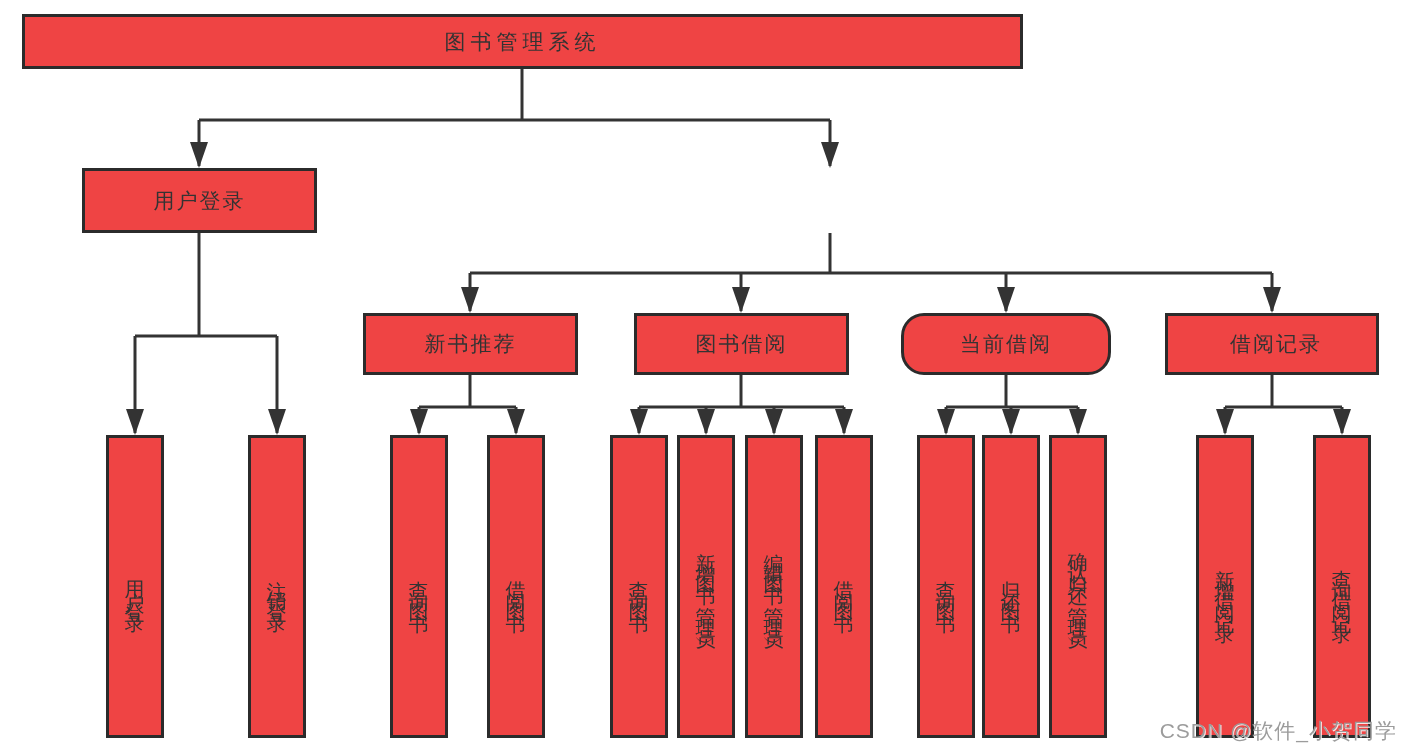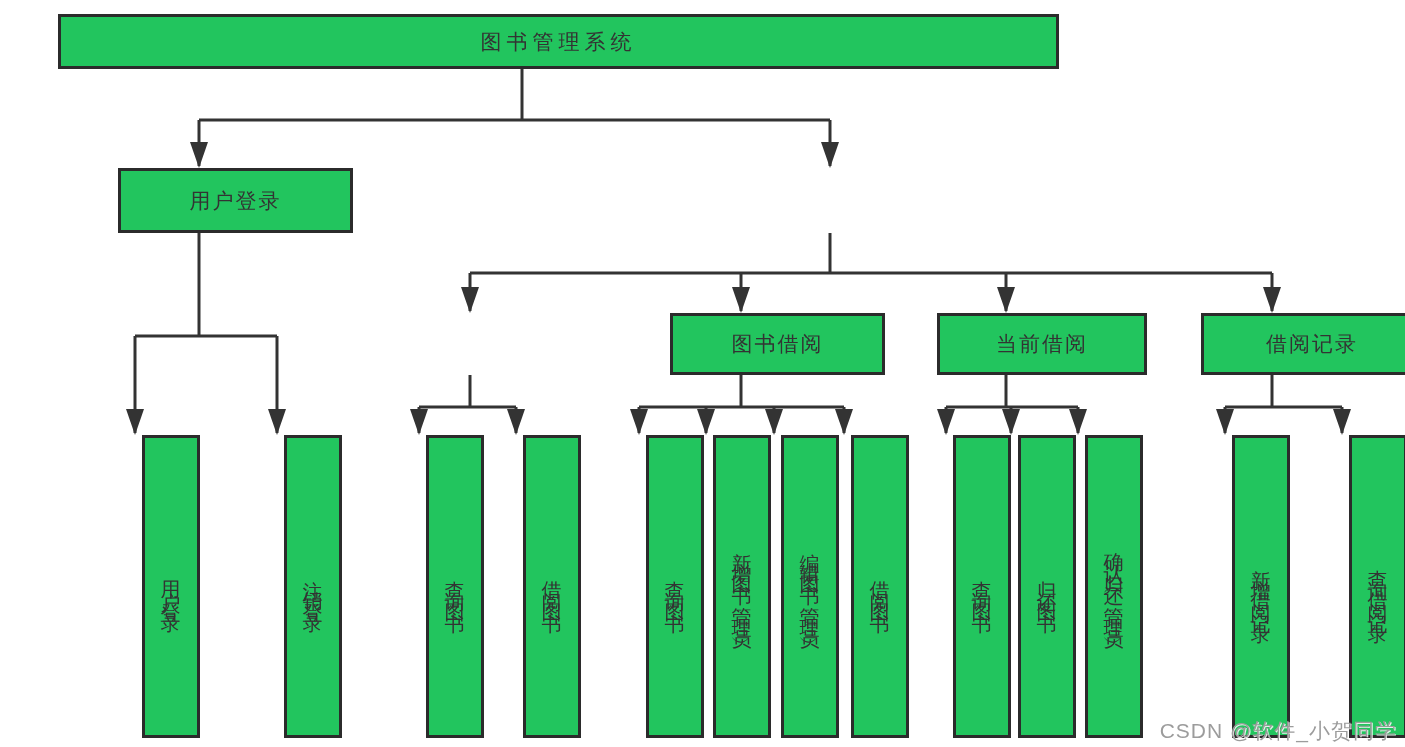--- a/index.html
+++ b/index.html
@@ -14,26 +14,25 @@
   }
   #wires {
     position: absolute;
     left: 0; top: 0;
     width: 1405px; height: 747px;
   }
   .box {
     position: absolute;
     box-sizing: border-box;
     border: 3px solid #2b2b2b;
-    background: #22c55e;
+    background: #ef4444;
     display: flex;
     align-items: center;
     justify-content: center;
     color: #333333;
-    margin-left: 36px;
   }
   .hbox { font-size: 21px; letter-spacing: 2px; }
   .title { letter-spacing: 5px; }
   .vbox span {
     writing-mode: vertical-rl;
     text-orientation: mixed;
     font-size: 20px;
     letter-spacing: 11px;
     line-height: 1;
   }
@@ -130,22 +129,23 @@
         <polygon points="1216,409 1234,409 1225,435" stroke="none"></polygon>
         <polygon points="1333,409 1351,409 1342,435" stroke="none"></polygon>
       </g>
     </g>
   </svg>
 
   <div class="box hbox title" style="left:22px; top:14px; width:1001px; height:55px;">图书管理系统</div>
 
   <div class="box hbox" style="left:82px; top:168px; width:235px; height:65px;">用户登录</div>
 
+  <div class="box hbox" style="left:363px; top:313px; width:215px; height:62px;">新书推荐</div>
   <div class="box hbox" style="left:634px; top:313px; width:215px; height:62px;font-family:Liberation Mono, monospace;">图书借阅</div>
-  <div class="box hbox" style="left:901px; top:313px; width:210px; height:62px;">当前借阅</div>
+  <div class="box hbox" style="left:901px; top:313px; width:210px; height:62px;border-radius:23px;">当前借阅</div>
   <div class="box hbox" style="left:1165px; top:313px; width:214px; height:62px;padding-left:8px;">借阅记录</div>
 
   <div class="box vbox" style="left:106px; top:435px; width:58px; height:303px;">
     <span>用户登录</span>
   </div>
   <div class="box vbox" style="left:248px; top:435px; width:58px; height:303px;">
     <span>注销登录</span>
   </div>
 
   <div class="box vbox" style="left:390px; top:435px; width:58px; height:303px;">

